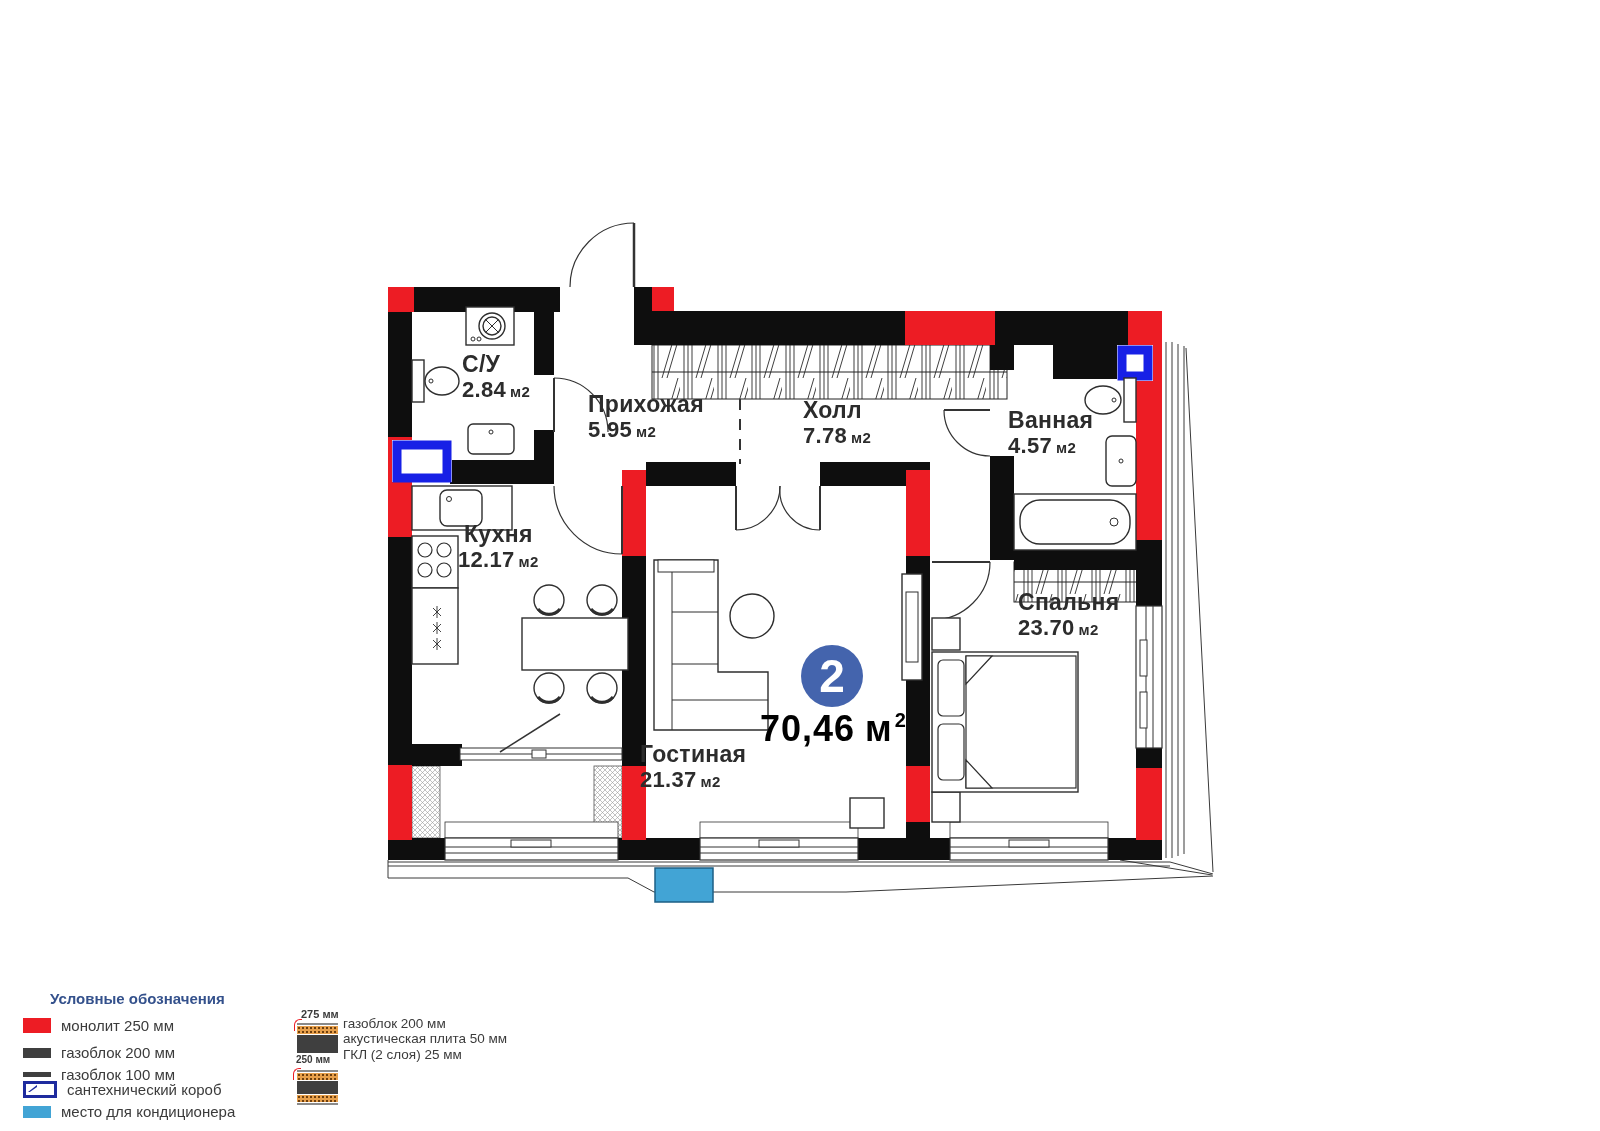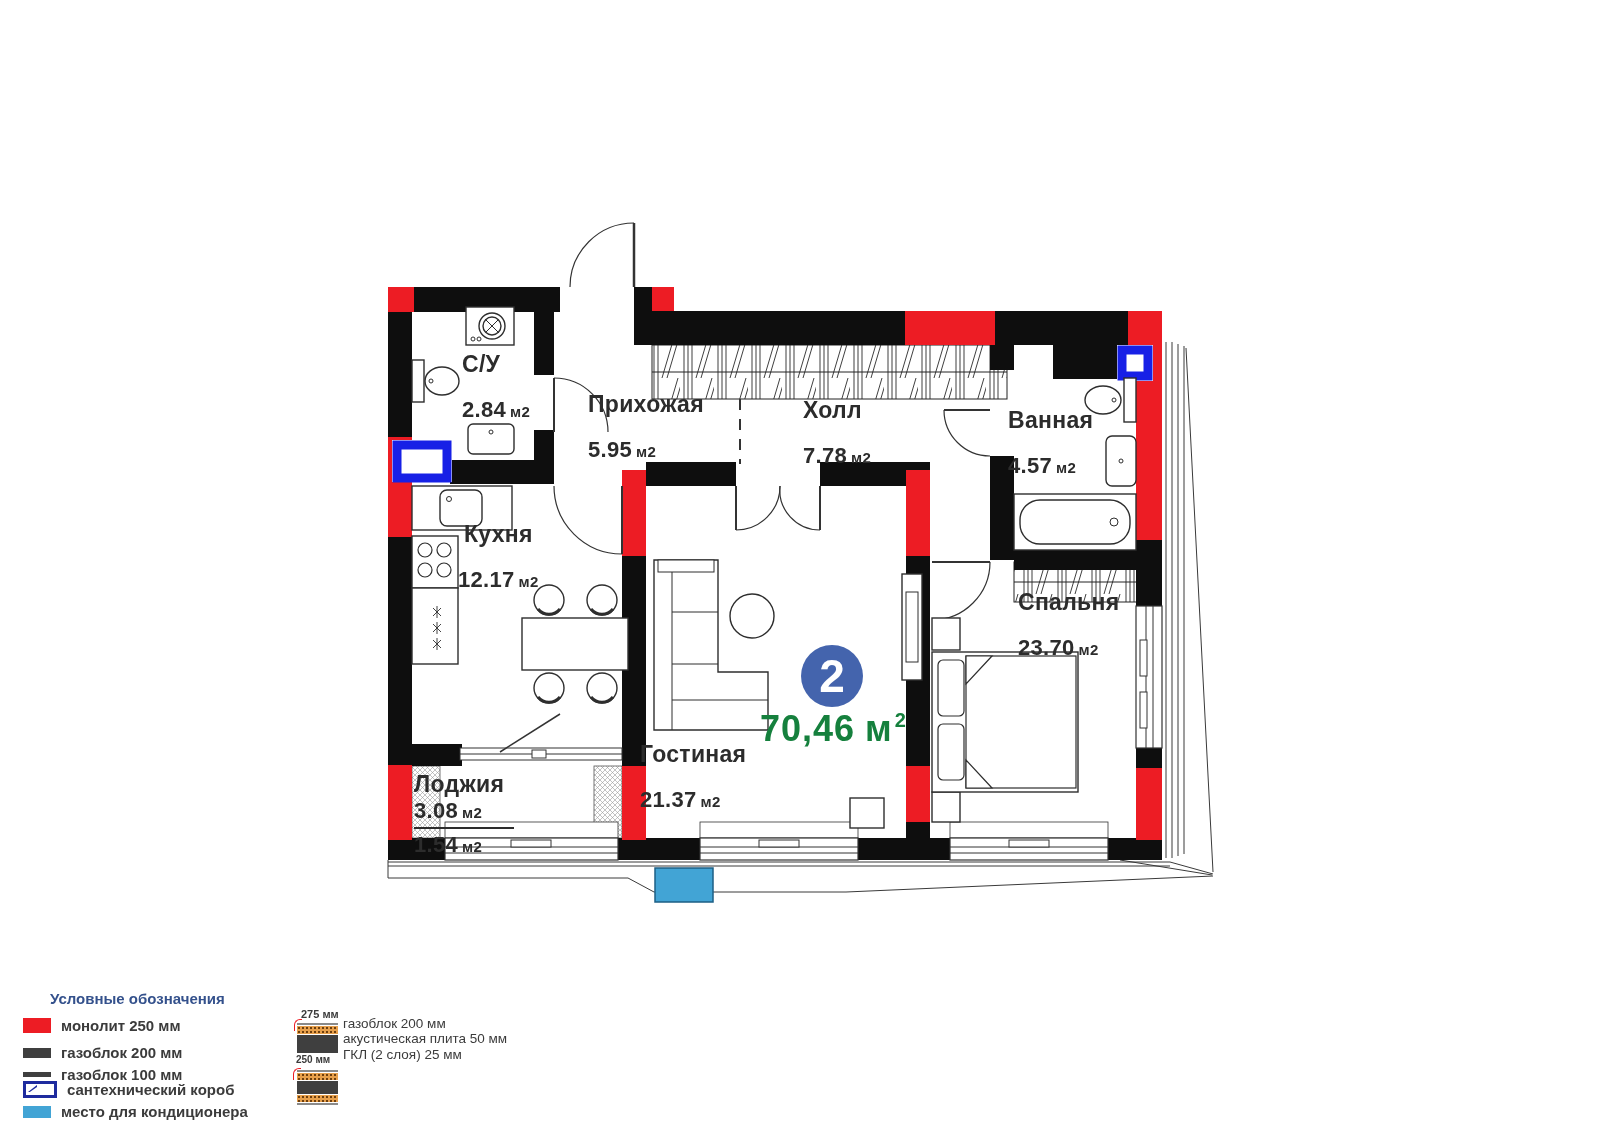--- a/index.html
+++ b/index.html
@@ -3,36 +3,36 @@
 <meta charset="utf-8">
 <style>
   html,body{margin:0;padding:0;background:#fff;}
   .stage{position:relative;width:1348px;height:1131px;background:#fff;overflow:hidden;
          font-family:"Liberation Sans", sans-serif;}
   svg{position:absolute;left:0;top:0;}
 
   
   .rlabel{position:absolute;color:#2c2c2c;font-weight:700;line-height:1.05;letter-spacing:.3px;white-space:nowrap;}
   .rname{font-size:23px;display:block;}
-  .rarea{font-size:22px;display:block;margin-top:22px;}
+  .rarea{font-size:22px;display:block;margin-top:2px;}
   .runit{font-size:15px;margin-left:4px;font-weight:700;}
   .rline{display:block;border-top:2px solid #2c2c2c;width:100px;margin:5px 0 4px 0;}
 
   
   .unit-circle{position:absolute;left:801px;top:645px;width:62px;height:62px;border-radius:50%;
     background:#4464ad;color:#fff;display:flex;align-items:center;justify-content:center;
     font-size:46px;font-weight:700;}
-  .unit-area{position:absolute;left:760px;top:708px;font-size:36px;font-weight:700;color:#15803d;letter-spacing:1px;}
+  .unit-area{position:absolute;left:760px;top:708px;font-size:36px;font-weight:700;color:#000000;letter-spacing:1px;}
   .unit-area .sup{font-size:20px;vertical-align:14px;margin-left:2px;}
   .unit-area .um{margin-left:10px;}
 
   
   .legend-title{position:absolute;left:50px;top:990px;font-size:15px;font-weight:700;color:#34518c;}
   .lrow{position:absolute;left:23px;display:flex;align-items:center;}
-  .lrow .lab{font-size:15px;color:#3b3b3b;margin-left:10px;font-weight:700;text-align:center;}
+  .lrow .lab{font-size:15px;color:#3b3b3b;margin-left:10px;font-weight:400;text-align:center;}
   .sw{display:inline-block;width:28px;}
   .sw-monolith{height:15px;background:#ed1c24;}
   .sw-gb200{height:10px;background:#3f3f3f;}
   .sw-gb100{height:5px;background:#3f3f3f;}
   .sw-sanbox{height:11px;background:#fff;border:3px solid #1e2b9e;position:relative;}
   .sw-sanbox i{position:absolute;left:2px;top:1px;width:9px;height:7px;background:#1e2b9e;
      clip-path:polygon(0 100%,100% 0,100% 30%,20% 100%);}
   .sw-ac{height:12px;background:#42a4d5;}
 
   .wt-size{position:absolute;font-weight:700;color:#3b3b3b;}
@@ -322,26 +322,20 @@
   <span class="rarea"><span>12.17</span><span class="runit">м2</span></span>
 </div>
 <div class="rlabel" style="left:1018px;top:590px;">
   <span class="rname">Спальня</span>
   <span class="rarea"><span>23.70</span><span class="runit">м2</span></span>
 </div>
 <div class="rlabel" style="left:640px;top:742px;">
   <span class="rname">Гостиная</span>
   <span class="rarea"><span>21.37</span><span class="runit">м2</span></span>
 </div>
-<div class="rlabel" style="left:414px;top:772px;">
-  <span class="rname">Лоджия</span>
-  <span class="rarea" style="margin-top:3px;"><span>3.08</span><span class="runit">м2</span></span>
-  <span class="rline"></span>
-  <span class="rarea" style="margin-top:0;"><span>1.54</span><span class="runit">м2</span></span>
-</div>
 
 <div class="unit-circle">
   <span>2</span>
 </div>
 <div class="unit-area">
   <span>70,46</span><span class="um">м</span><span class="sup">2</span>
 </div>
 
 <div class="legend-title">Условные обозначения</div>
 

